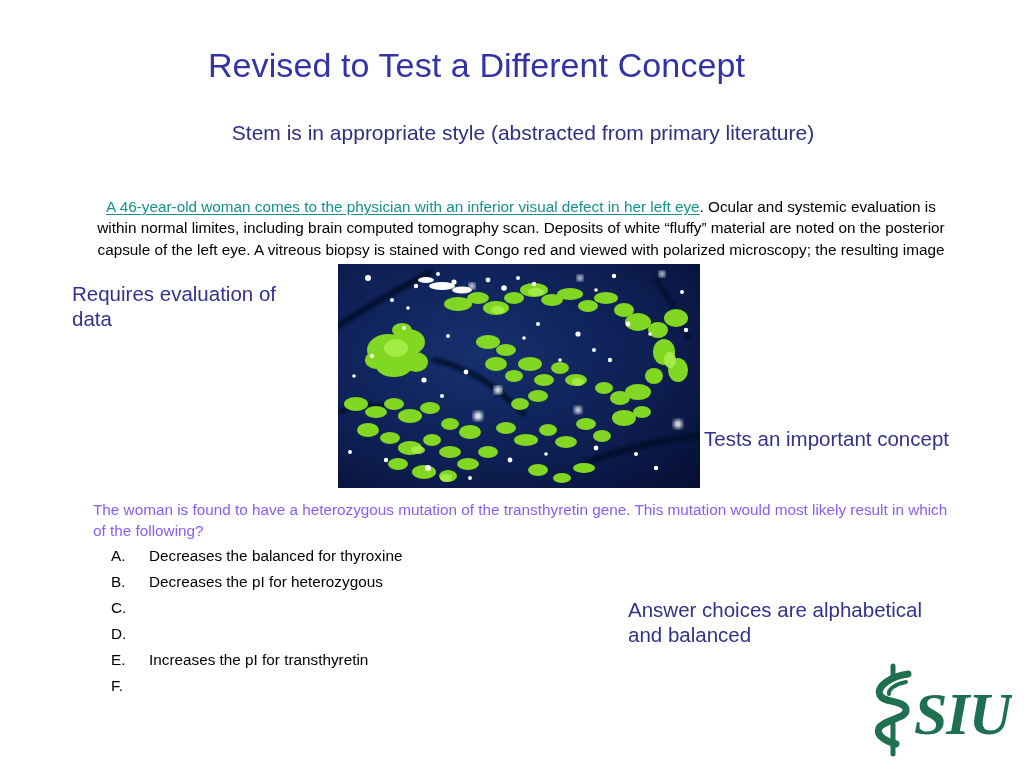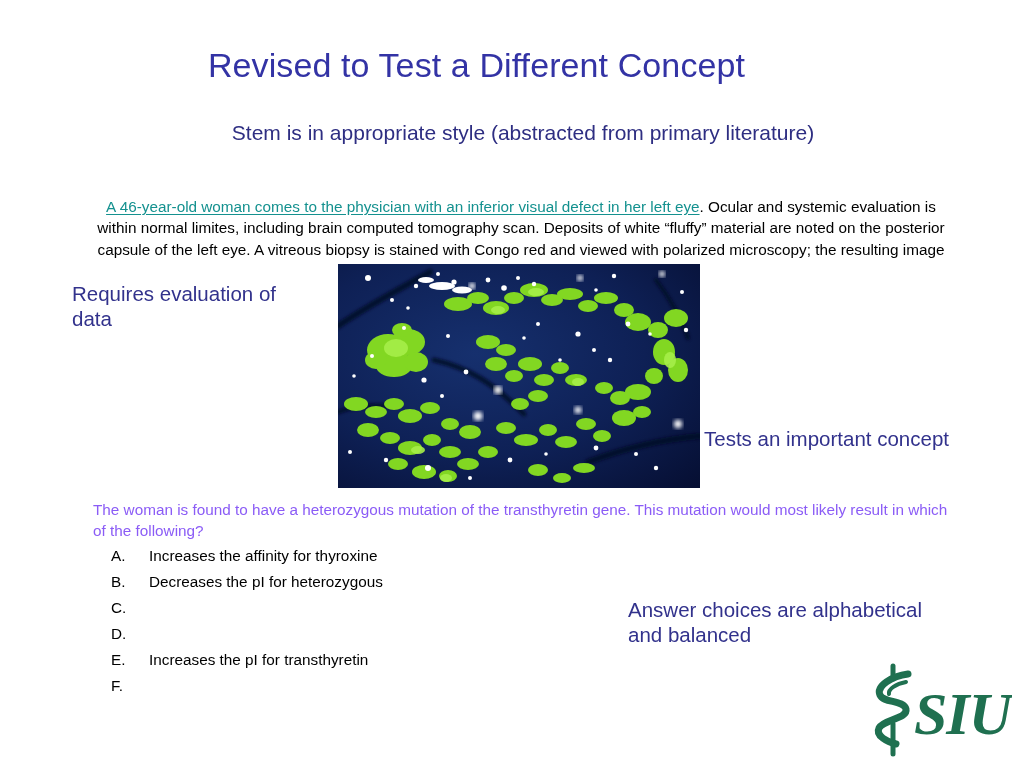--- a/index.html
+++ b/index.html
@@ -306,21 +306,21 @@
   </svg>
 </div>
 
 <div class="annotation ann-right">Tests an important concept</div>
 
 <div class="question-block">The woman is found to have a heterozygous mutation of the transthyretin gene.  This mutation would most likely result in which of the following?</div>
 
 <div class="choices">
   <div class="choice-row">
     <span class="choice-letter">A.</span>
-    <span class="choice-text">Increases the affinity for thyroxine</span>
+    <span class="choice-text">Decreases the balanced for thyroxine</span>
   </div>
   <div class="choice-row">
     <span class="choice-letter">B.</span>
     <span class="choice-text">Decreases the pI for heterozygous</span>
   </div>
   <div class="choice-row">
     <span class="choice-letter">C.</span>
   </div>
   <div class="choice-row">
     <span class="choice-letter">D.</span>

